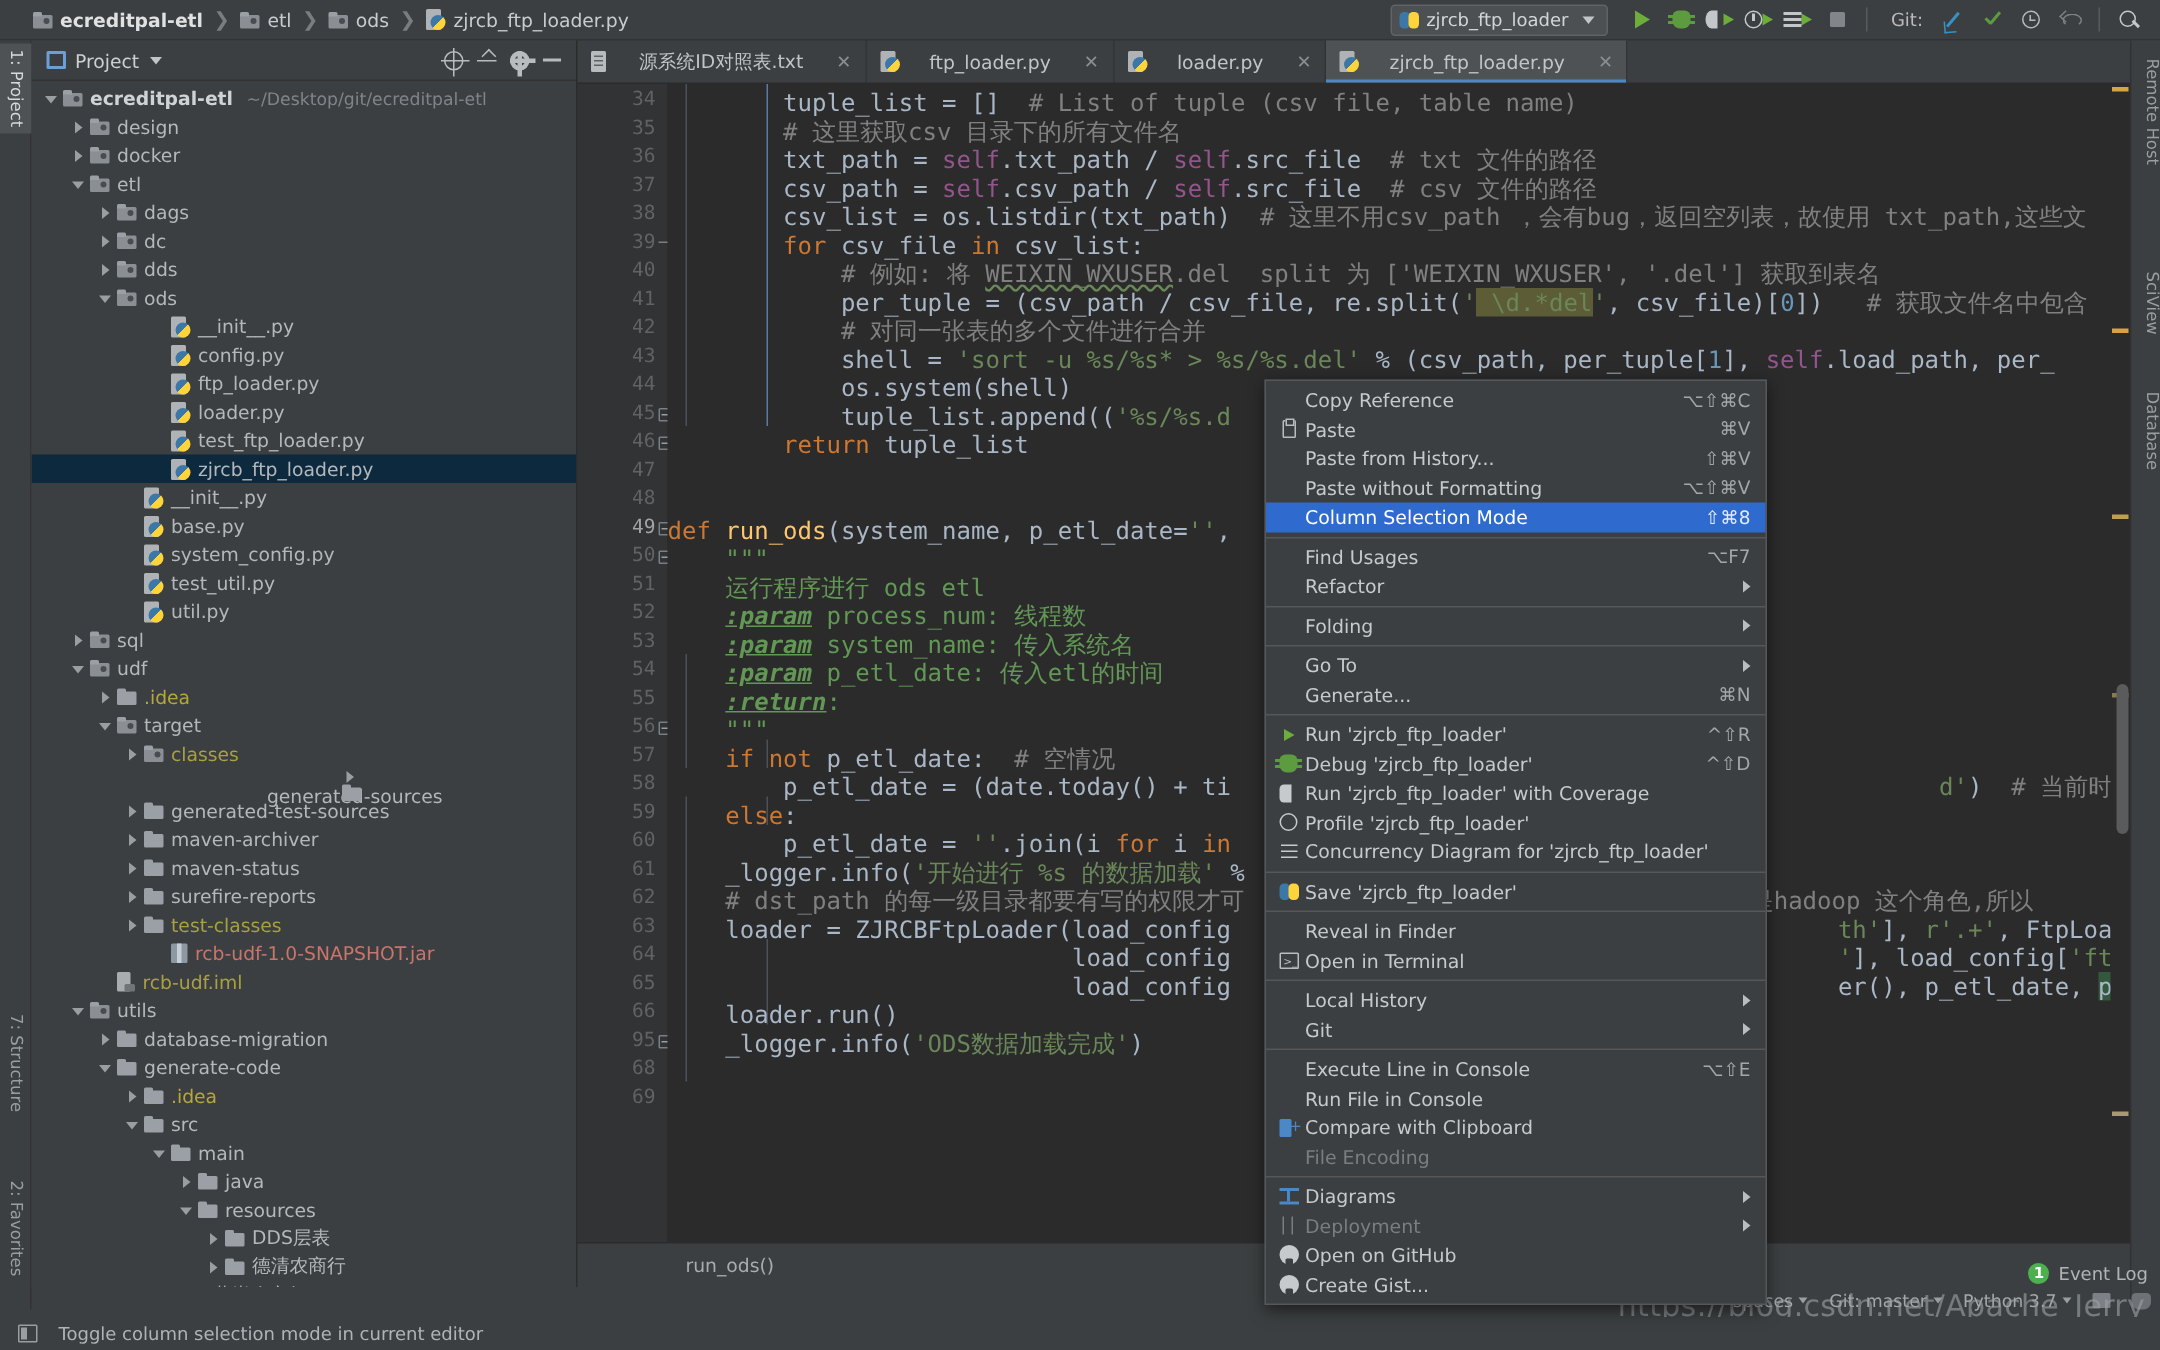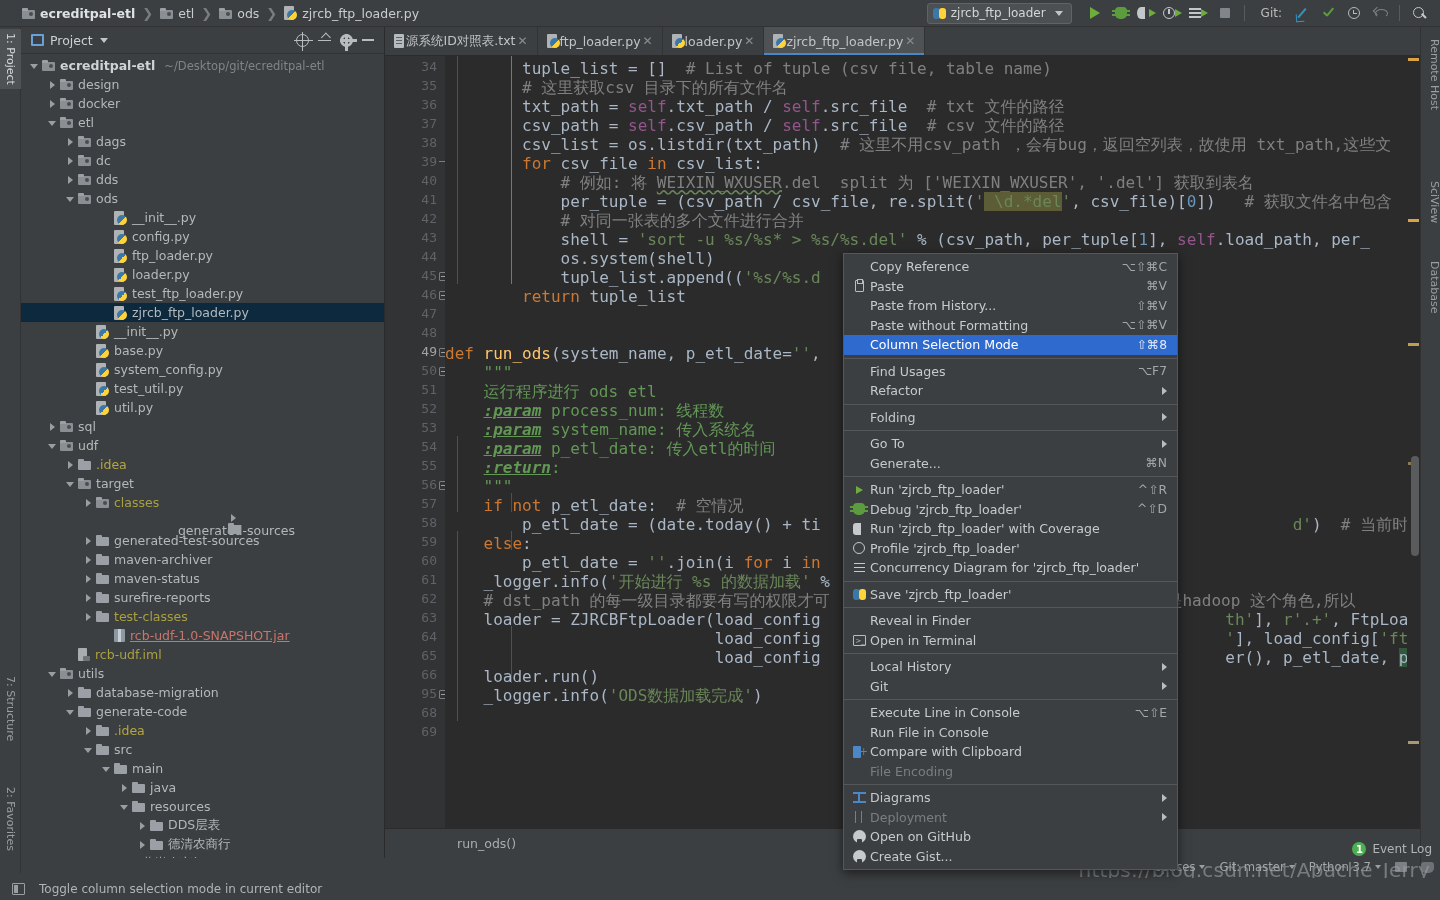--- a/index.html
+++ b/index.html
@@ -112,33 +112,33 @@
   .row{height:19px;display:flex;align-items:center;font-size:12.5px;color:#b4b8bb;white-space:nowrap;}
   .row.sel{background:#0d293e;}
   .row .arw{width:11px;height:11px;position:relative;flex:0 0 11px;margin-right:2px;}
   .row .arw.r:before{content:"";position:absolute;left:3px;top:2px;border-left:5px solid #9a9ea1;border-top:4px solid transparent;border-bottom:4px solid transparent;}
   .row .arw.d:before{content:"";position:absolute;left:1px;top:4px;border-top:5px solid #9a9ea1;border-left:4px solid transparent;border-right:4px solid transparent;}
   .row .nm{margin-left:5px;}
   .row .pathhint{color:#808488;margin-left:9px;font-size:11.5px;}
   .row .nm.bold{font-weight:bold;color:#d0d3d5;}
   .nm.yellow{color:#b5a642;}
   .nm.olive{color:#a9a040;}
-  .nm.red{color:#c8756b;text-decoration:underline;}
+  .nm.red{color:#c8756b;}
   .jar-ic{width:11px;height:13px;background:#8c99a3;border-radius:1px;position:relative;}
   .jar-ic:after{content:"";position:absolute;left:4px;top:0;width:3px;height:13px;background:#c6cfd6;}
   .iml-ic{width:12px;height:13px;position:relative;}
   .iml-ic:before{content:"";position:absolute;left:0;top:0;width:9px;height:13px;background:#a9adb0;border-radius:1px;}
   .iml-ic:after{content:"";position:absolute;left:5px;top:8px;width:7px;height:5px;background:#6f7477;border-radius:1px;}
 
   .panel-divider{position:absolute;left:384px;top:27px;width:1px;height:831px;background:#2b2b2b;}
 
   
   .editorwrap{position:absolute;left:385px;top:27px;right:20px;height:831px;background:#2b2b2b;}
   .tabbar{height:29px;background:#3c3f41;display:flex;align-items:stretch;border-bottom:1px solid #2b2b2b;}
-  .etab{display:flex;align-items:center;padding:0 9px;gap:0;font-size:12.5px;color:#c2c5c7;
+  .etab{display:flex;align-items:center;padding:0 9px;gap:20px;font-size:12.5px;color:#c2c5c7;
     border-right:1px solid #313335;position:relative;}
   .etab.active{background:#4e5254;}
   .etab.active:after{content:"";position:absolute;left:0;right:0;bottom:0;height:2px;background:#4a88c7;}
   .etab .x{color:#8a8e91;font-size:12px;margin-left:2px;}
 
   .gutter{position:absolute;left:0;top:29px;width:60px;bottom:30px;background:#313335;}
   .gutterline{position:absolute;right:8px;font-size:13px;color:#606366;
     font-family:"DejaVu Sans Mono","Liberation Mono",monospace;}
   .gutterline.cur{color:#a4a3a3;}
   .foldmark{position:absolute;left:54px;width:9px;height:9px;}

